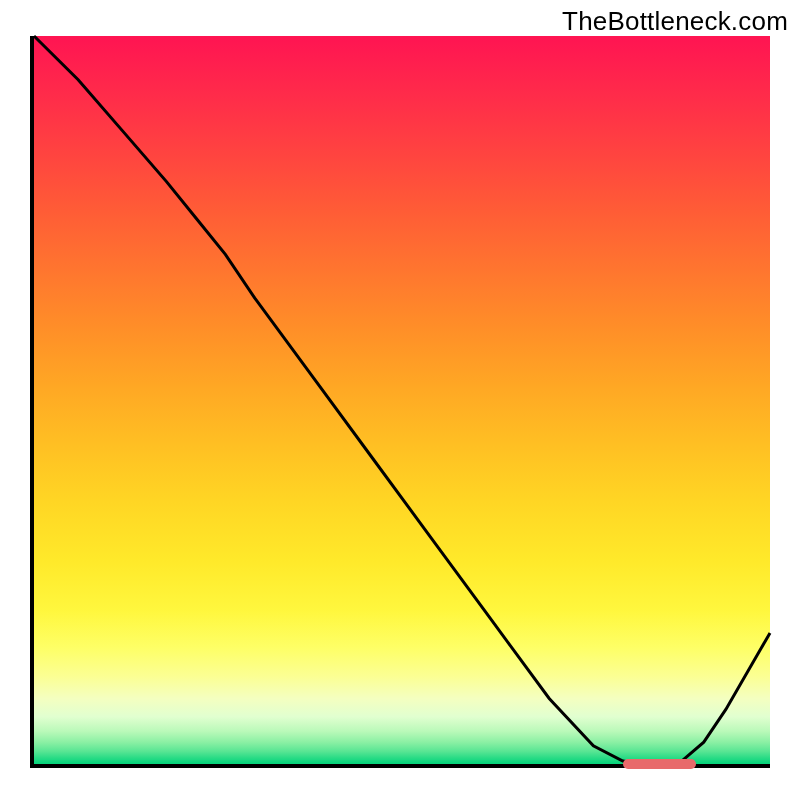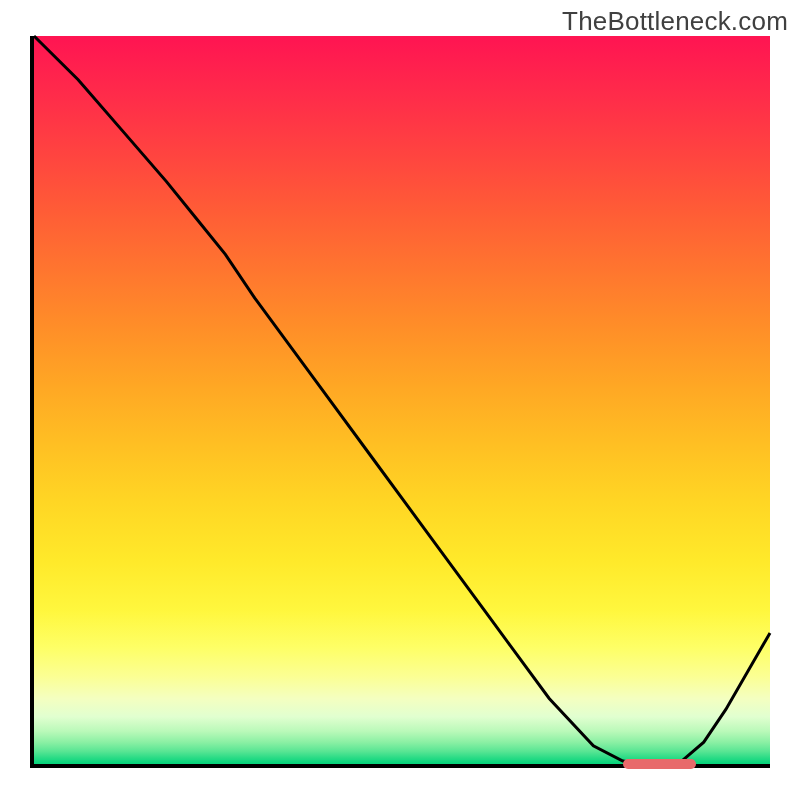--- a/index.html
+++ b/index.html
@@ -14,21 +14,21 @@
   .frame {
     position: relative;
     width: 800px;
     height: 800px;
   }
   .watermark {
     position: absolute;
     top: 6px;
     right: 12px;
     font-size: 26px;
-    color: #404040;
+    color: #000000;
     font-weight: 500;
     letter-spacing: 0.2px;
     margin-left: 36px;
   }
   .plot {
     position: absolute;
     left: 30px;
     top: 36px;
     width: 740px;
     height: 732px;

